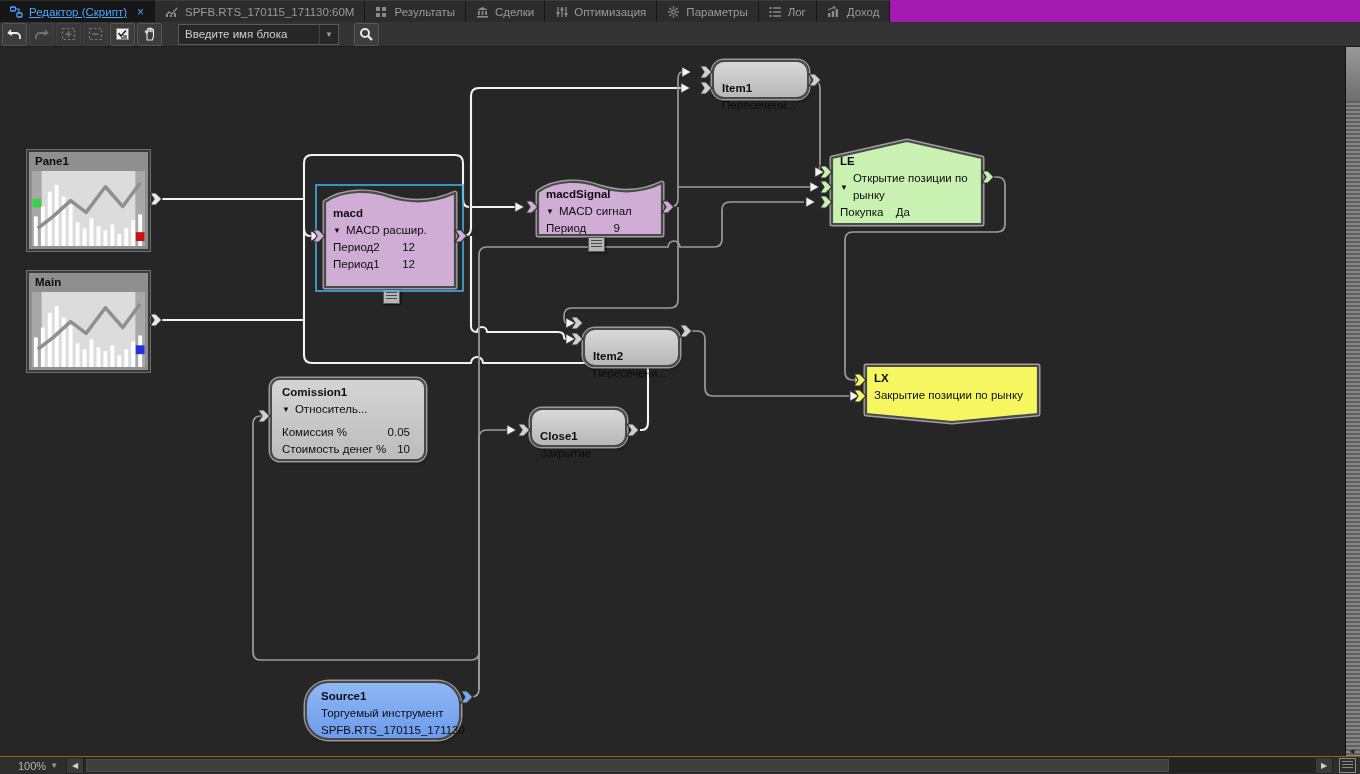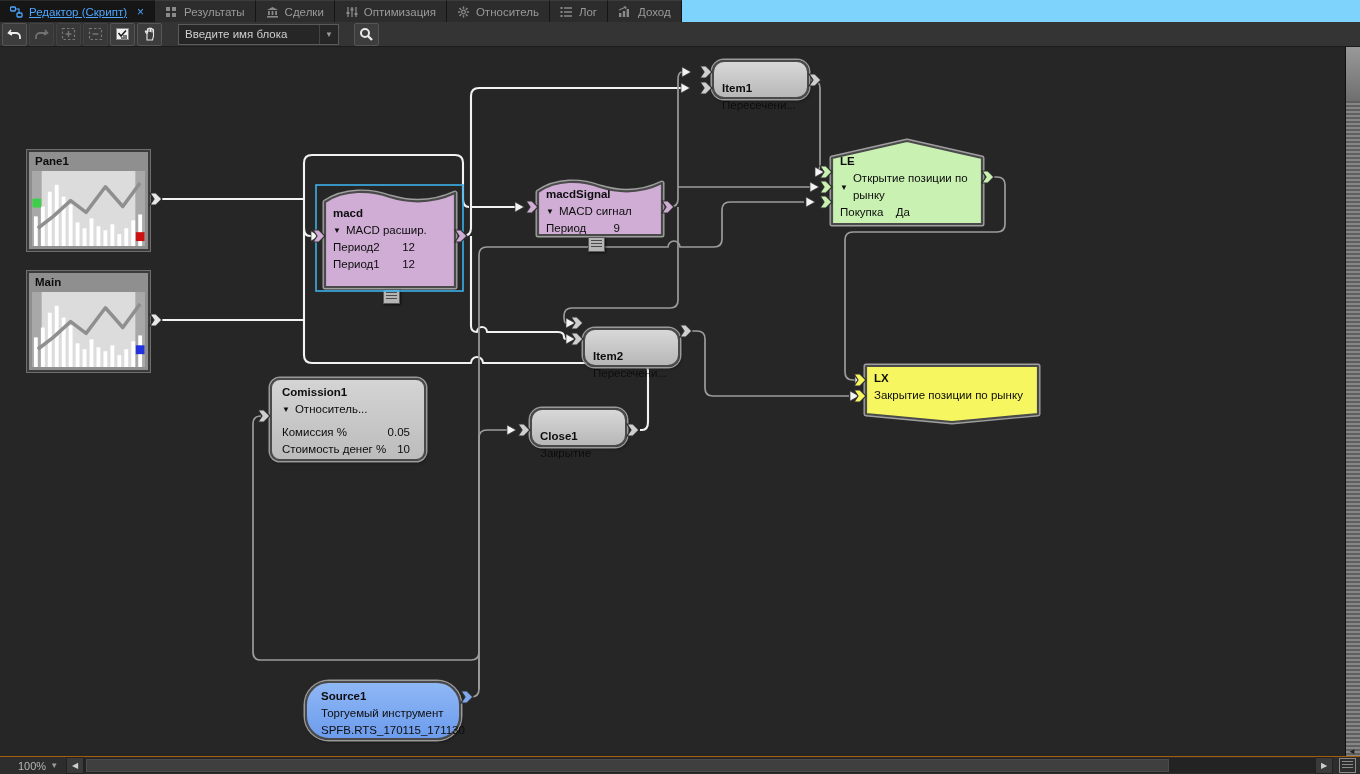--- a/index.html
+++ b/index.html
@@ -1,20 +1,20 @@
 <!DOCTYPE html>
 <html><head>
 <meta charset="utf-8">
 <style>
   html,body{margin:0;padding:0;background:#242424;width:1360px;height:774px;overflow:hidden;
     font-family:"Liberation Sans","DejaVu Sans",sans-serif;-webkit-font-smoothing:antialiased;}
   #stage{position:relative;width:1360px;height:774px;background:#262626;}
 
   
-  #tabbar{position:absolute;left:0;top:0;width:1360px;height:22px;background:#7dd3fc;display:flex;align-items:stretch;z-index:30;}
+  #tabbar{position:absolute;left:0;top:0;width:1360px;height:22px;background:#a21caf;display:flex;align-items:stretch;z-index:30;}
   .tab{display:flex;align-items:center;gap:6px;padding:0 10px;background:#2c2c2c;border-right:1px solid #151515;
        border-top:1px solid #3c3c3c;color:#9a9a9a;font-size:11.5px;white-space:nowrap;cursor:default;}
   .tab .ticon{display:flex;align-items:center;}
   .tab.active{background:#161616;color:#4da6ff;border-top:1px solid #2a2a2a;}
   .tab.active .tlabel{text-decoration:underline;}
   .tab .tclose{color:#4da6ff;font-size:12px;margin-left:4px;}
 
   
   #toolbar{position:absolute;left:0;top:22px;width:1360px;height:25px;background:#343434;display:flex;align-items:center;gap:12px;padding-left:2px;z-index:30;box-sizing:border-box;border-bottom:1px solid #1c1c1c;}
   .tbtn{width:23px;height:21px;display:flex;align-items:center;justify-content:center;background:#3d3d3d;border:1px solid #555;border-radius:2px;}
@@ -315,20 +315,31 @@
             <rect x="0.5" y="1" width="5" height="4" rx="1" fill="none" stroke="#4da6ff" stroke-width="1.3"></rect>
             <rect x="7" y="7" width="5" height="4" rx="1" fill="none" stroke="#4da6ff" stroke-width="1.3"></rect>
             <path d="M5.5 3 H9 V7" fill="none" stroke="#4da6ff" stroke-width="1.2"></path>
           </svg>
         </span>
         <span class="tlabel">Редактор (Скрипт)</span>
         <span class="tclose">×</span>
       </span>
       <span class="tab">
         <span class="ticon">
+          <svg width="14" height="12" viewBox="0 0 14 12">
+            <path d="M1 10 L4 6 7 8 12 2" fill="none" stroke="#8a8a8a" stroke-width="1.4"></path>
+            <rect x="1" y="8" width="2" height="3" fill="#8a8a8a"></rect>
+            <rect x="5" y="9" width="2" height="2" fill="#8a8a8a"></rect>
+            <rect x="9" y="7" width="2" height="4" fill="#8a8a8a"></rect>
+          </svg>
+        </span>
+        <span class="tlabel">SPFB.RTS_170115_171130:60M</span>
+      </span>
+      <span class="tab">
+        <span class="ticon">
           <svg width="13" height="12" viewBox="0 0 13 12">
             <rect x="1" y="1" width="4" height="4" fill="#8a8a8a"></rect>
             <rect x="7" y="1" width="4" height="4" fill="#8a8a8a"></rect>
             <rect x="1" y="7" width="4" height="4" fill="#8a8a8a"></rect>
             <rect x="7" y="7" width="4" height="4" fill="#8a8a8a"></rect>
           </svg>
         </span>
         <span class="tlabel">Результаты</span>
       </span>
       <span class="tab">
@@ -365,21 +376,21 @@
               <line x1="6.5" y1="10" x2="6.5" y2="12.5"></line>
               <line x1="0.5" y1="6.5" x2="3" y2="6.5"></line>
               <line x1="10" y1="6.5" x2="12.5" y2="6.5"></line>
               <line x1="2.2" y1="2.2" x2="4" y2="4"></line>
               <line x1="9" y1="9" x2="10.8" y2="10.8"></line>
               <line x1="10.8" y1="2.2" x2="9" y2="4"></line>
               <line x1="4" y1="9" x2="2.2" y2="10.8"></line>
             </g>
           </svg>
         </span>
-        <span class="tlabel">Относитель</span>
+        <span class="tlabel">Параметры</span>
       </span>
       <span class="tab">
         <span class="ticon">
           <svg width="13" height="12" viewBox="0 0 13 12">
             <g stroke="#8a8a8a" stroke-width="1.5">
               <line x1="4" y1="2" x2="12" y2="2"></line>
               <line x1="4" y1="6" x2="12" y2="6"></line>
               <line x1="4" y1="10" x2="12" y2="10"></line>
             </g>
             <g fill="#8a8a8a">

